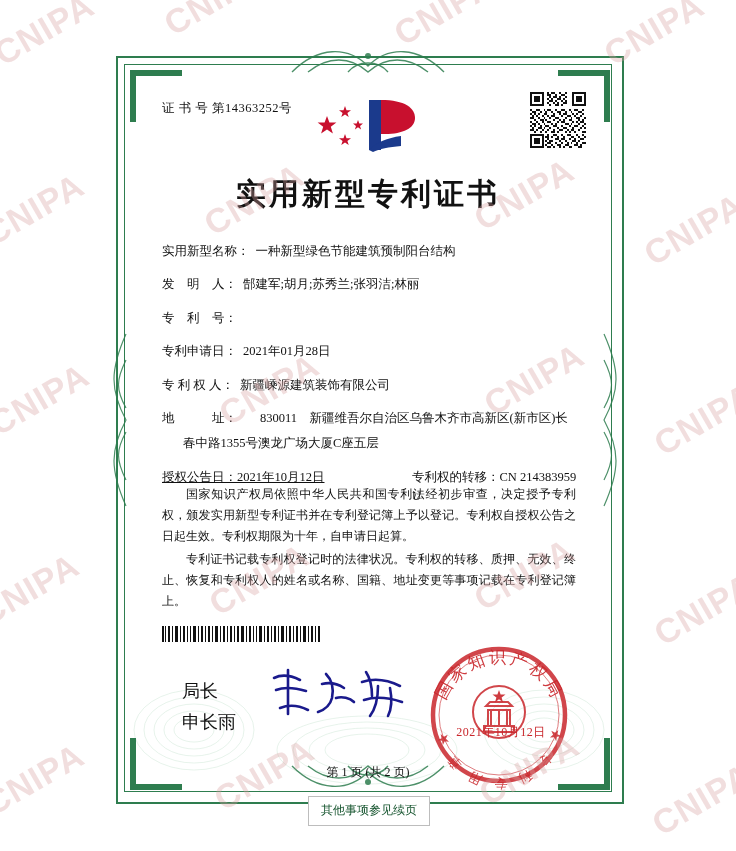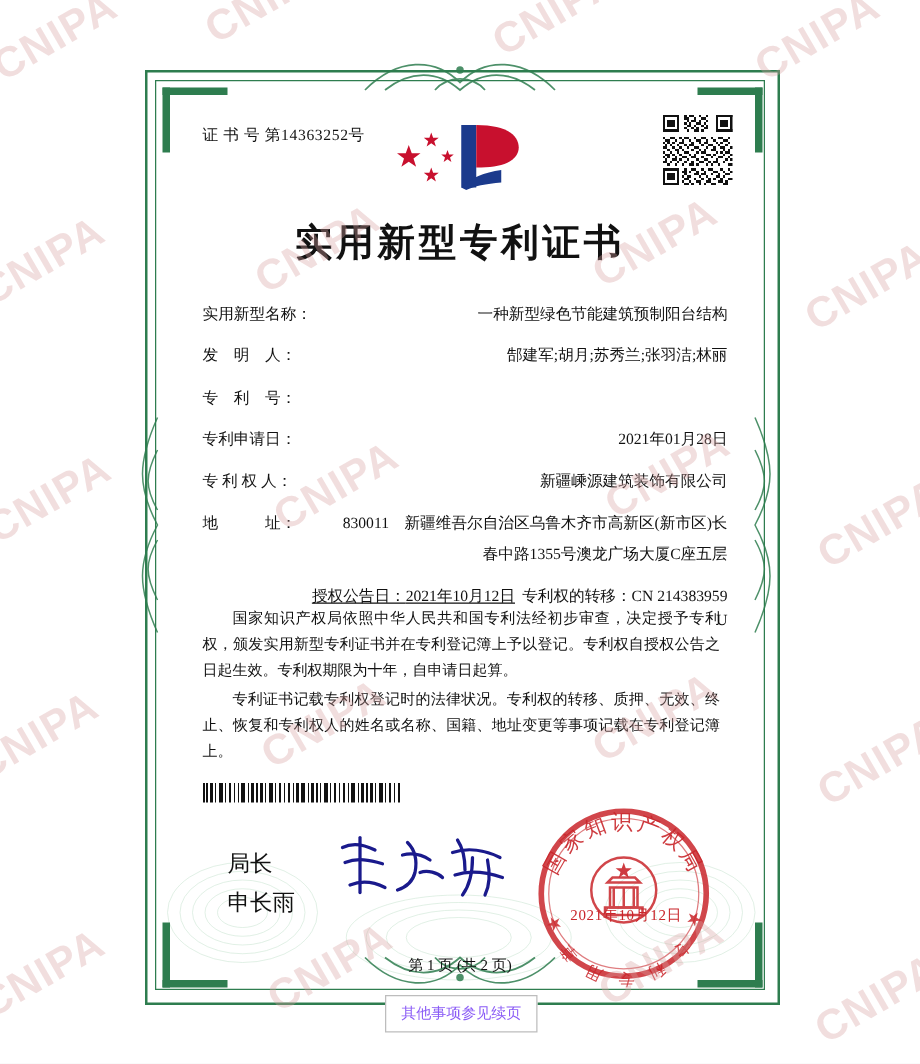--- a/index.html
+++ b/index.html
@@ -133,21 +133,20 @@
   }
 
   .fields {
     position: absolute;
     left: 38px;
     top: 178px;
     width: 420px;
     font-size: 12.5px;
     color: #111;
     line-height: 1.55;
-    text-align: right;
   }
   .field-row {
     display: flex;
     align-items: flex-start;
     margin-bottom: 14px;
   }
   .f-label {
     flex: 0 0 auto;
     white-space: pre;
   }
@@ -242,21 +241,21 @@
     position: absolute;
     left: 50%;
     margin-left: -60px;
     top: 796px;
     width: 120px;
     padding: 5px 0 6px;
     text-align: center;
     background: #ffffff;
     border: 1px solid #bdbdbd;
     font-size: 12px;
-    color: #8b5cf6;
+    color: #14532d;
     z-index: 7;
   }
 </style>
 </head>
 <body>
 
 <div id="page">
 
   <div class="wm-layer">
     <div class="wm" style="left:-10px;  top:10px;">CNIPA</div>

